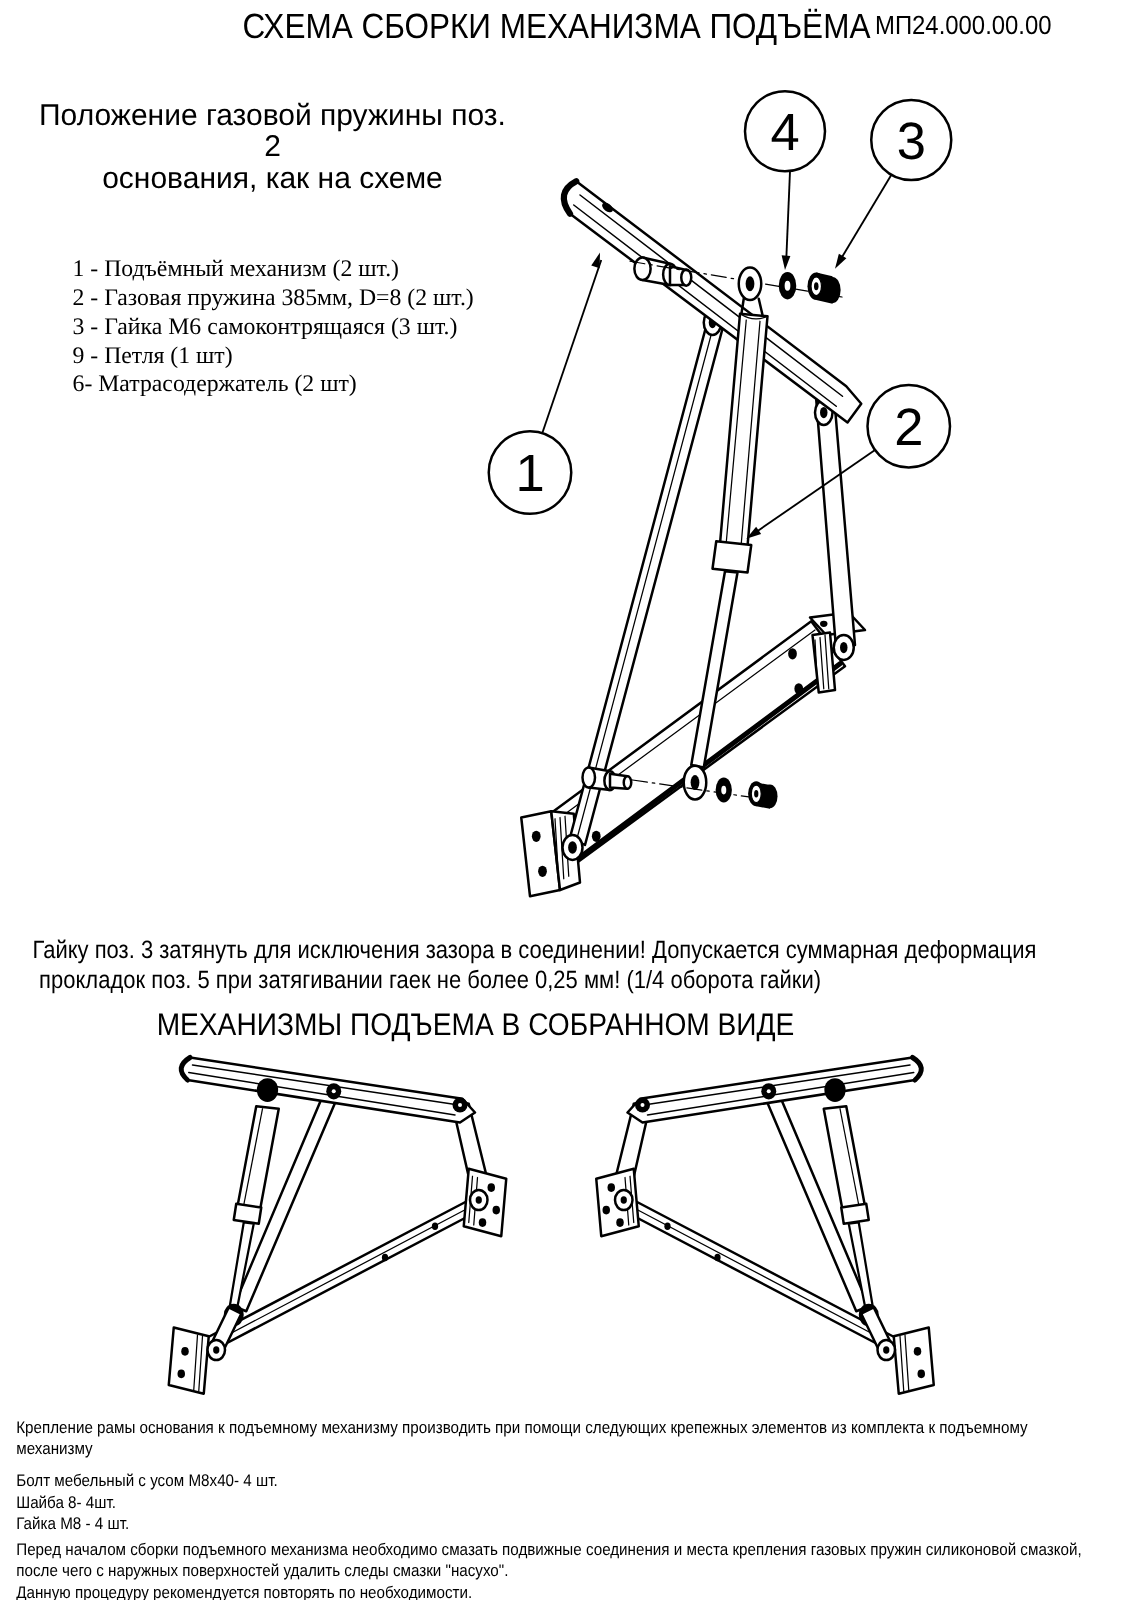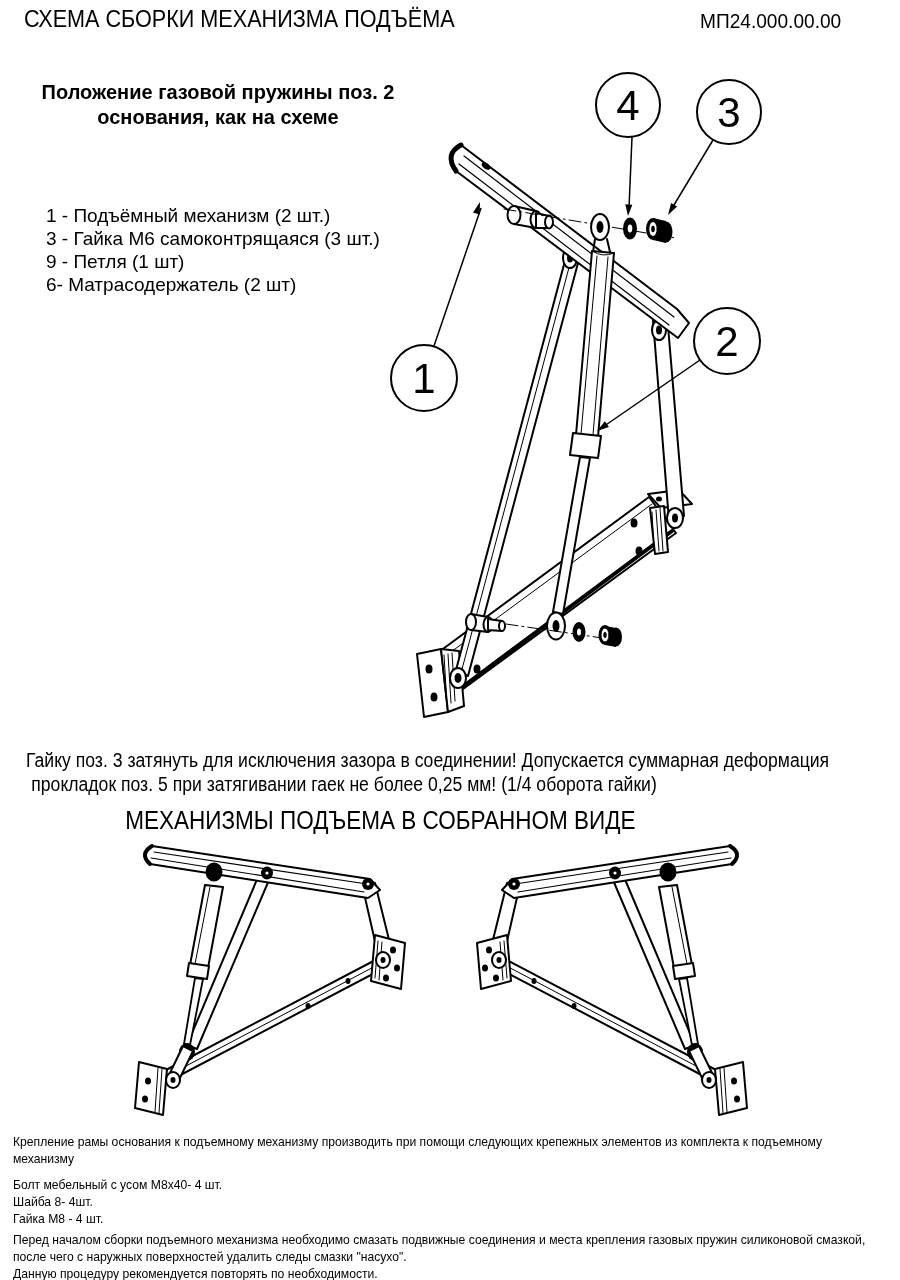--- a/index.html
+++ b/index.html
@@ -1,26 +1,26 @@
 <!DOCTYPE html>
 <html><head>
 <meta charset="utf-8">
 <style>
   html,body{margin:0;padding:0;background:#fff;}
   .page{position:relative;width:900px;height:1280px;background:#fff;color:#000;
         font-family:"Liberation Sans",sans-serif;overflow:hidden;}
   svg.art{position:absolute;left:0;top:0;}
   .nowrap{white-space:nowrap;}
-  .title-wrap{position:absolute;left:0;top:5px;width:890px;text-align:left;font-size:24px;}
+  .title-wrap{position:absolute;left:0;top:5px;width:890px;text-align:center;font-size:28px;}
   .cond-c{display:inline-block;transform:scaleX(0.9);transform-origin:50% 0;white-space:nowrap;}
   .docnum{position:absolute;left:700px;top:9px;font-size:21px;transform:scaleX(0.91);
           transform-origin:0 0;white-space:nowrap;}
   .note-top{position:absolute;left:22px;top:80px;width:392px;text-align:center;
-            font-weight:bold;font-size:20px;line-height:25px;}
-  .parts{position:absolute;left:46px;top:204px;font-size:19px;line-height:23px;}
+            font-weight:normal;font-size:24px;line-height:25px;}
+  .parts{position:absolute;left:58px;top:204px;font-size:19px;line-height:23px;font-family:Liberation Serif, serif;}
   .note-mid{position:absolute;left:26px;top:748px;font-size:20px;line-height:24px;
             transform:scaleX(0.88);transform-origin:0 0;}
   .note-mid .pad{padding-left:6px;}
   .section-wrap{position:absolute;left:0;top:806px;width:760px;text-align:center;font-size:25px;}
   .footer{position:absolute;left:13px;top:1133px;font-size:13.5px;line-height:17px;
           transform:scaleX(0.90);transform-origin:0 0;}
   .gap1{height:9px;} .gap2{height:4px;}
   .callout-num{font-size:42px;fill:#000;font-family:"Liberation Sans",sans-serif;}
 </style>
 </head>
@@ -203,20 +203,21 @@
   </div>
   <div class="docnum">МП24.000.00.00</div>
 
   <div class="note-top">
     <div>Положение газовой пружины поз. 2</div>
     <div>основания, как на схеме</div>
   </div>
 
   <div class="parts">
     <div class="nowrap">1 - Подъёмный механизм (2 шт.)</div>
+    <div class="nowrap">2 - Газовая пружина 385мм, D=8 (2 шт.)</div>
     <div class="nowrap">3 - Гайка М6 самоконтрящаяся (3 шт.)</div>
     <div class="nowrap">9 - Петля (1 шт)</div>
     <div class="nowrap">6- Матрасодержатель (2 шт)</div>
   </div>
 
   <div class="note-mid">
     <div class="nowrap">Гайку поз. 3 затянуть для исключения зазора в соединении! Допускается суммарная деформация</div>
     <div class="nowrap pad">прокладок поз. 5 при затягивании гаек не более 0,25 мм! (1/4 оборота гайки)</div>
   </div>
 

